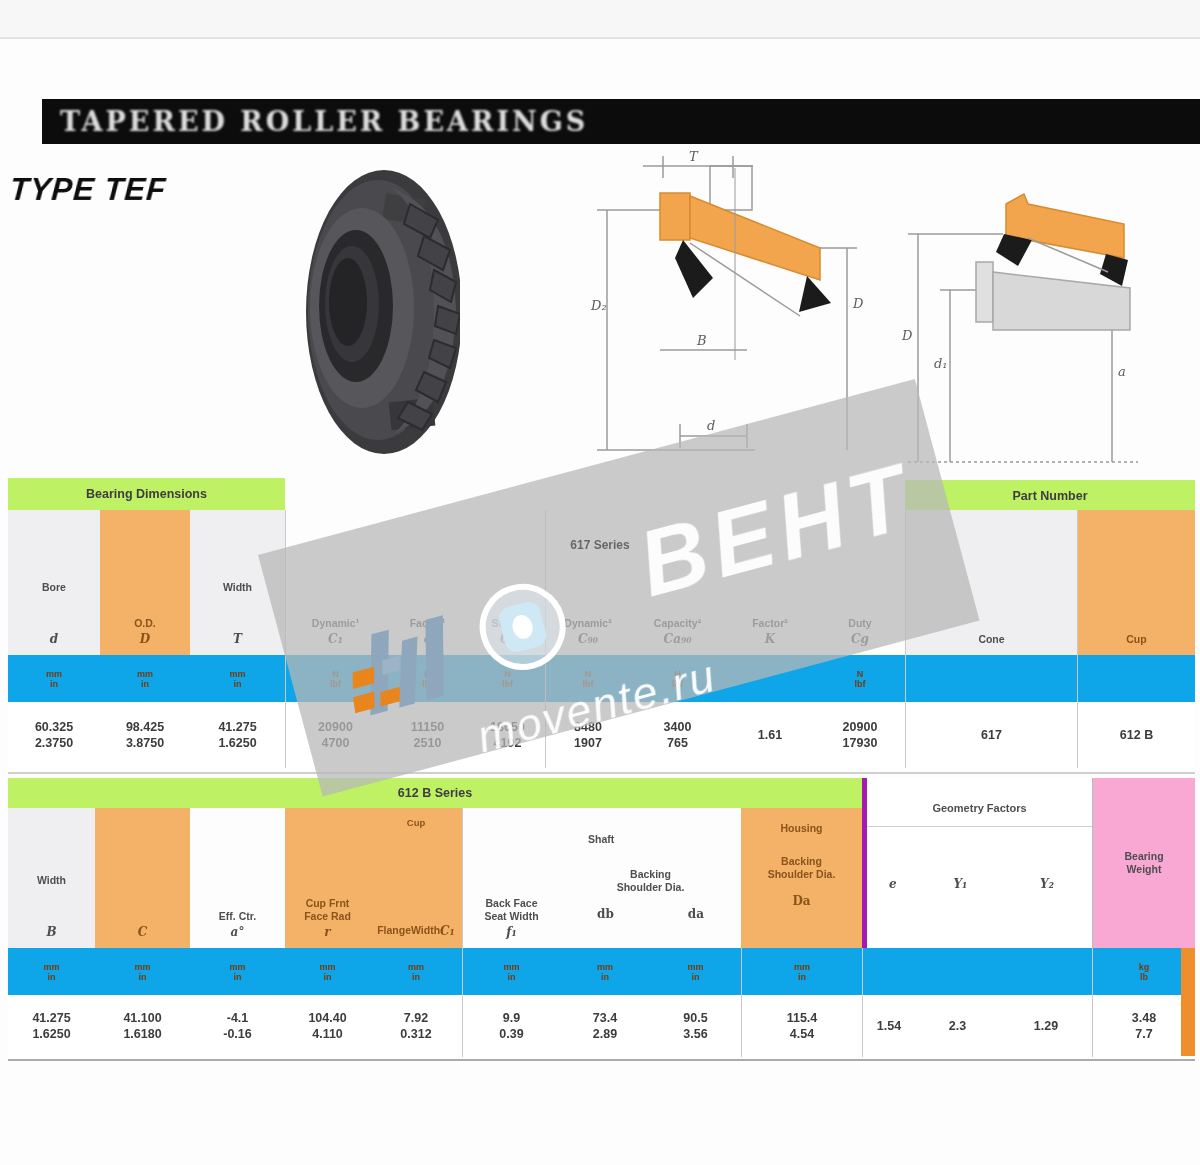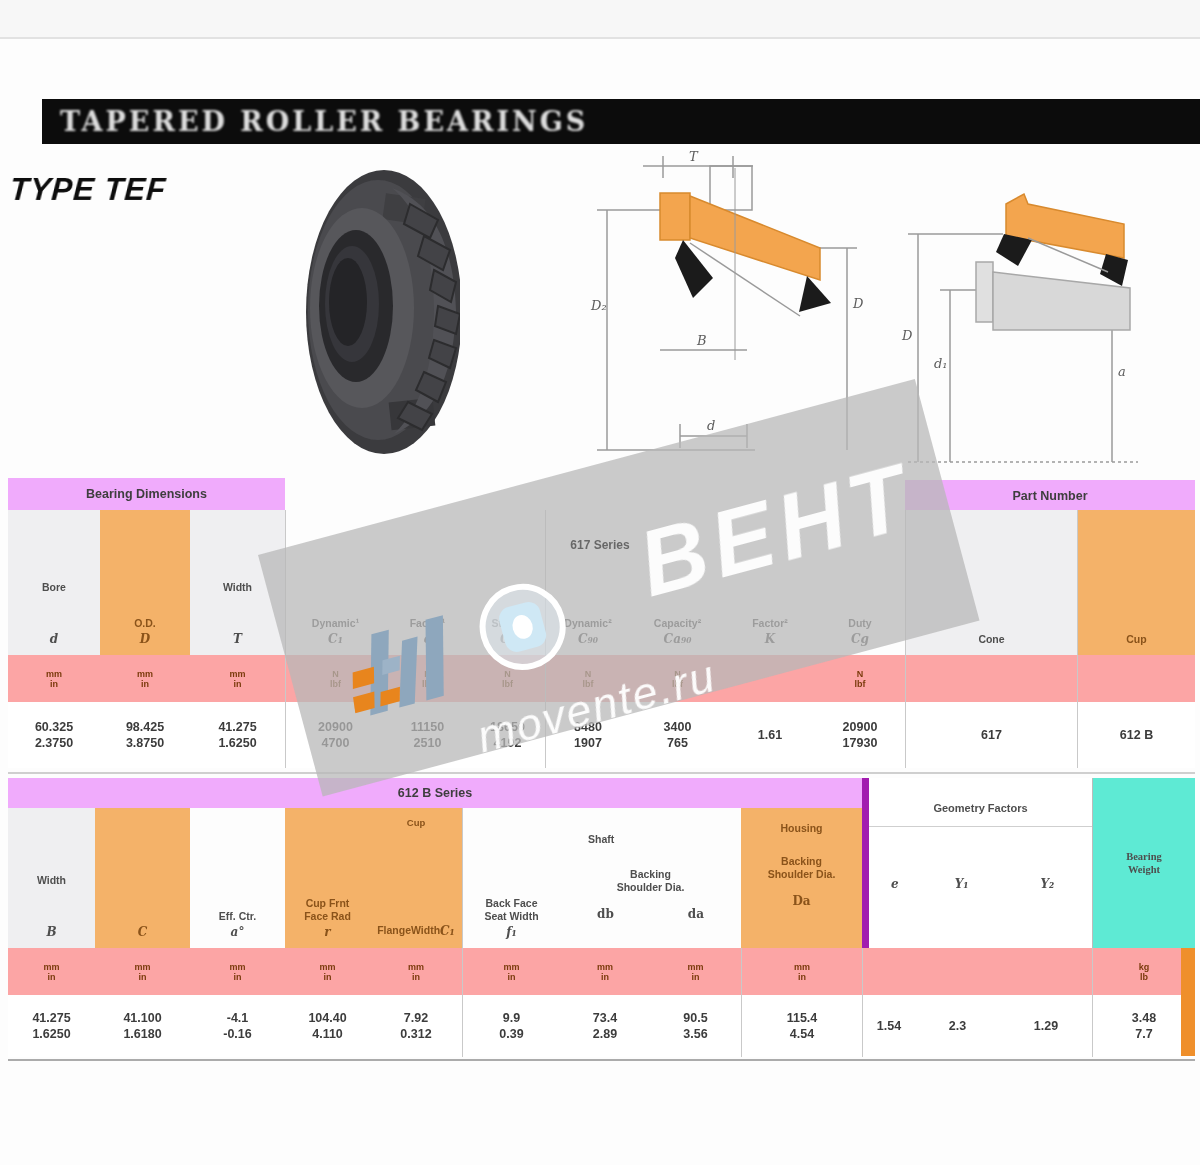--- a/index.html
+++ b/index.html
@@ -11,31 +11,31 @@
   
   .banner{position:absolute;left:0;top:99px;width:1186px;height:45px;background:#0c0c0c;margin-left:42px;}
   .banner span{display:block;padding-left:18px;line-height:45px;color:#efefef;font-weight:bold;
                font-size:27px;letter-spacing:3px;filter:blur(0.9px);opacity:.92;
                font-family:"DejaVu Serif","Liberation Serif",serif;}
   .type-label{position:absolute;left:10px;top:172px;font-size:31px;font-weight:bold;font-style:italic;
               color:#0d0d0d;letter-spacing:1px;filter:blur(0.6px);
               font-family:"Liberation Sans",sans-serif;transform:skewX(-4deg);}
   
   .tbl{position:absolute;left:8px;width:1187px;}
-  .gbar{position:absolute;background:#f0abfc;display:flex;align-items:center;justify-content:center;
+  .gbar{position:absolute;background:#bef264;display:flex;align-items:center;justify-content:center;
         color:#3e3e3e;font-weight:bold;font-size:12.5px;filter:blur(0.55px);}
   .hdr-row,.unit-row,.data-row{position:absolute;left:0;display:flex;}
   .cell{display:flex;flex-direction:column;align-items:center;box-sizing:border-box;}
   .hcell{justify-content:flex-end;padding-bottom:9px;color:#4e4e4e;font-weight:bold;
          font-size:10.5px;text-align:center;filter:blur(0.55px);line-height:13px;}
   .hcell .sub{font-family:"DejaVu Serif","Liberation Serif",serif;font-style:italic;font-size:12px;margin-top:3px;}
   .hl{background:#f4b269;}
   .hl.hcell,.hcell.brown{color:#8a531a;}
   .lt{background:#efeff1;gap:36px;}
-  .unit-row{background:#fca5a5;}
+  .unit-row{background:#0ea5e9;}
   .ucell{justify-content:center;color:#7a3a0c;font-weight:bold;font-size:9px;line-height:10px;
          filter:blur(0.7px);}
   .dcell{justify-content:center;color:#3c3c3c;font-weight:bold;font-size:12.5px;line-height:16px;
          filter:blur(0.45px);background:#fff;text-align:center;}
   .sep{border-left:1px solid #c9c9c9;}
   
   .t1 > div:nth-child(1){width:92px}.t1 > div:nth-child(2){width:90px}.t1 > div:nth-child(3){width:95px}
   .t1 > div:nth-child(4){width:100px}.t1 > div:nth-child(5){width:85px}.t1 > div:nth-child(6){width:75px}
   .t1 > div:nth-child(7){width:85px}.t1 > div:nth-child(8){width:95px}.t1 > div:nth-child(9){width:90px}
   .t1 > div:nth-child(10){width:90px}.t1 > div:nth-child(11){width:172px}.t1 > div:nth-child(12){width:118px}
@@ -58,32 +58,32 @@
   .wm-circle{position:absolute;left:194px;top:95px;width:86px;height:86px;border-radius:50%;
              border:6px solid #fff;background:rgba(226,238,246,0.45);box-sizing:border-box;}
   .wm-circle .inner{position:absolute;left:16px;top:14px;width:42px;height:46px;background:#cfe8f5;
              border-radius:12px;}
   .wm-circle .hole{position:absolute;left:11px;top:11px;width:20px;height:24px;background:#fff;
              border-radius:50%;}
   .series-overlay{position:absolute;z-index:50;color:#4f4f4f;font-weight:bold;font-size:12px;
              text-align:center;filter:blur(0.55px);opacity:.8;}
   .abs{position:absolute;}
   .geo-box{position:absolute;left:854px;top:0;width:230px;height:170px;background:#fff;
-           border-left:7px solid #a21caf;box-sizing:border-box;}
+           border-left:5px solid #a21caf;box-sizing:border-box;}
   .geo-title{text-align:center;padding-top:24px;font-size:11px;font-weight:bold;color:#4e4e4e;
              filter:blur(0.55px);border-bottom:1px solid #cfcfcf;padding-bottom:12px;}
   .geo-subs{display:flex;margin-top:50px;color:#4e4e4e;font-weight:bold;
             font-family:"DejaVu Serif","Liberation Serif",serif;font-style:italic;font-size:12px;
             filter:blur(0.5px);}
   .geo-subs span:nth-child(1){width:53px;text-align:center}
   .geo-subs span:nth-child(2){width:85px;text-align:center}
   .geo-subs span:nth-child(3){width:92px;text-align:center}
-  .wt-col{position:absolute;left:1084px;top:0;width:103px;height:170px;background:#5eead4;
+  .wt-col{position:absolute;left:1084px;top:0;width:103px;height:170px;background:#f9a8d4;
           border-left:1px solid #bbb;box-sizing:border-box;text-align:center;color:#4e4e4e;
-          font-weight:bold;font-size:10.5px;line-height:13px;filter:blur(0.55px);padding-top:72px;font-family:Liberation Serif, serif;}
+          font-weight:bold;font-size:10.5px;line-height:13px;filter:blur(0.55px);padding-top:72px;}
   .shaft-grp{position:absolute;left:552px;top:30px;width:181px;height:140px;text-align:center;
              color:#4e4e4e;font-weight:bold;font-size:10.5px;filter:blur(0.55px);line-height:13px;margin-top:9px;}
   .housing-grp{position:absolute;left:733px;top:30px;width:121px;height:140px;background:#f4b269;
              text-align:center;color:#8a531a;font-weight:bold;font-size:10.5px;
              filter:blur(0.55px);line-height:13px;}
   .subpair{display:flex;justify-content:space-around;margin-top:14px;
            font-family:"DejaVu Serif","Liberation Serif",serif;font-size:12px;}
   .orange-sliver{position:absolute;left:1173px;top:170px;width:14px;height:108px;background:#ef8f2b;}
   svg text{font-family:"DejaVu Serif","Liberation Serif",serif;font-style:italic;}
 </style>

